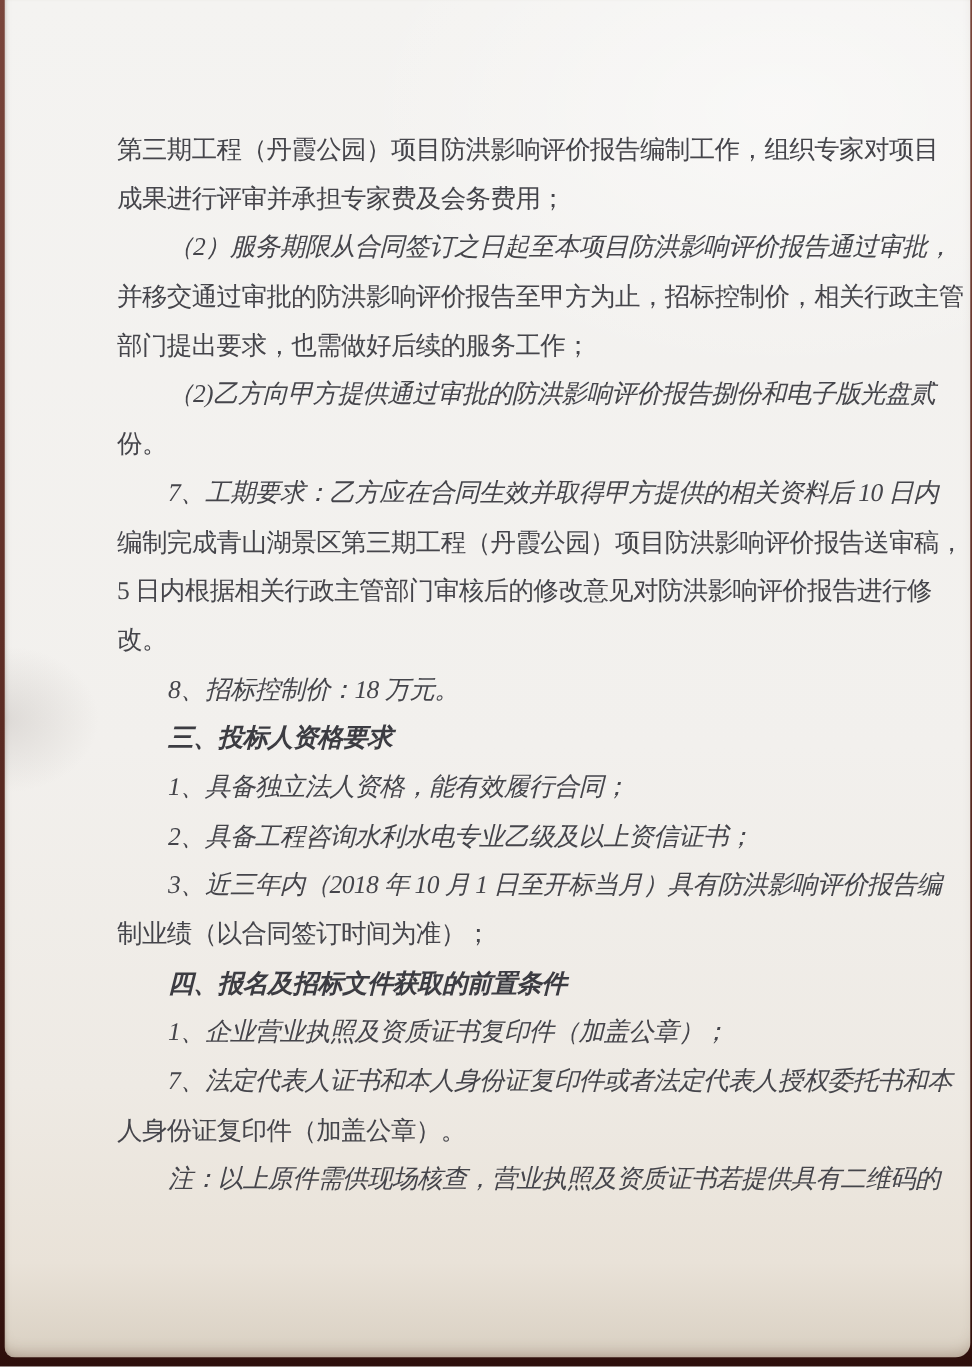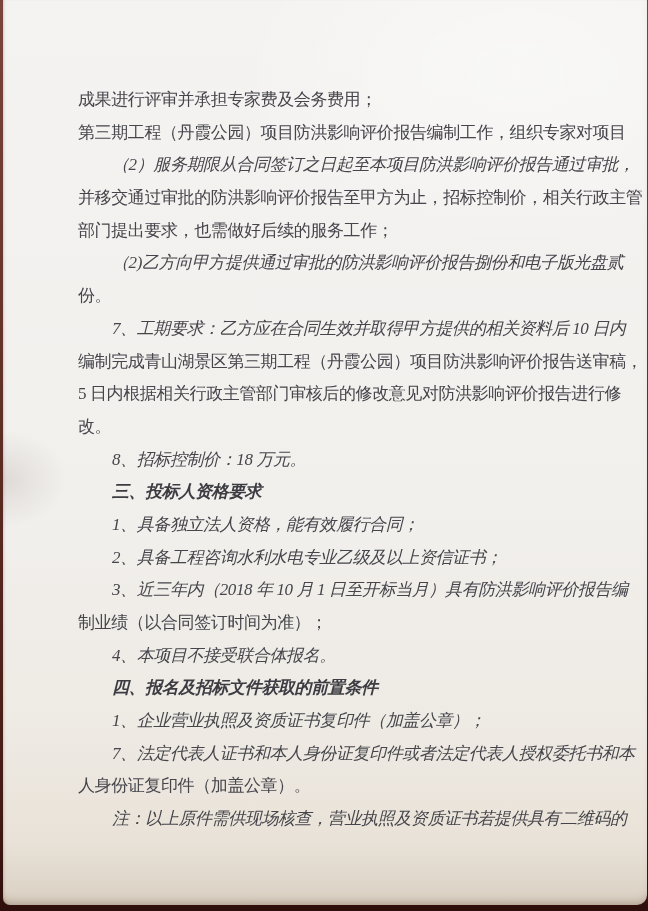--- a/index.html
+++ b/index.html
@@ -51,38 +51,37 @@
     font-weight: 700;
     color: #3c3c42;
   }
 </style>
 </head>
 <body>
 
 <div class="photo">
   <div class="paper">
     <div class="text-block">
+      <div class="line">第三期工程（丹霞公园）项目防洪影响评价报告编制工作，组织专家对项目</div>
       <div class="line">成果进行评审并承担专家费及会务费用；</div>
-      <div class="line">第三期工程（丹霞公园）项目防洪影响评价报告编制工作，组织专家对项目</div>
       <div class="line indent">（2）服务期限从合同签订之日起至本项目防洪影响评价报告通过审批，</div>
       <div class="line">并移交通过审批的防洪影响评价报告至甲方为止，招标控制价，相关行政主管</div>
       <div class="line">部门提出要求，也需做好后续的服务工作；</div>
       <div class="line indent">（2)乙方向甲方提供通过审批的防洪影响评价报告捌份和电子版光盘贰</div>
       <div class="line">份。</div>
       <div class="line indent">7、工期要求：乙方应在合同生效并取得甲方提供的相关资料后 10 日内</div>
       <div class="line">编制完成青山湖景区第三期工程（丹霞公园）项目防洪影响评价报告送审稿，</div>
       <div class="line">5 日内根据相关行政主管部门审核后的修改意见对防洪影响评价报告进行修</div>
       <div class="line">改。</div>
       <div class="line indent">8、招标控制价：18 万元。</div>
       <div class="line indent bold">三、投标人资格要求</div>
       <div class="line indent">1、具备独立法人资格，能有效履行合同；</div>
       <div class="line indent">2、具备工程咨询水利水电专业乙级及以上资信证书；</div>
       <div class="line indent">3、近三年内（2018 年 10 月 1 日至开标当月）具有防洪影响评价报告编</div>
       <div class="line">制业绩（以合同签订时间为准）；</div>
-      <div class="line indent">4、本项目不接受联合体报名。</div>
       <div class="line indent bold">四、报名及招标文件获取的前置条件</div>
       <div class="line indent">1、企业营业执照及资质证书复印件（加盖公章）；</div>
       <div class="line indent">7、法定代表人证书和本人身份证复印件或者法定代表人授权委托书和本</div>
       <div class="line">人身份证复印件（加盖公章）。</div>
       <div class="line indent">注：以上原件需供现场核查，营业执照及资质证书若提供具有二维码的</div>
     </div>
   </div>
 </div>
 
 </body></html>

